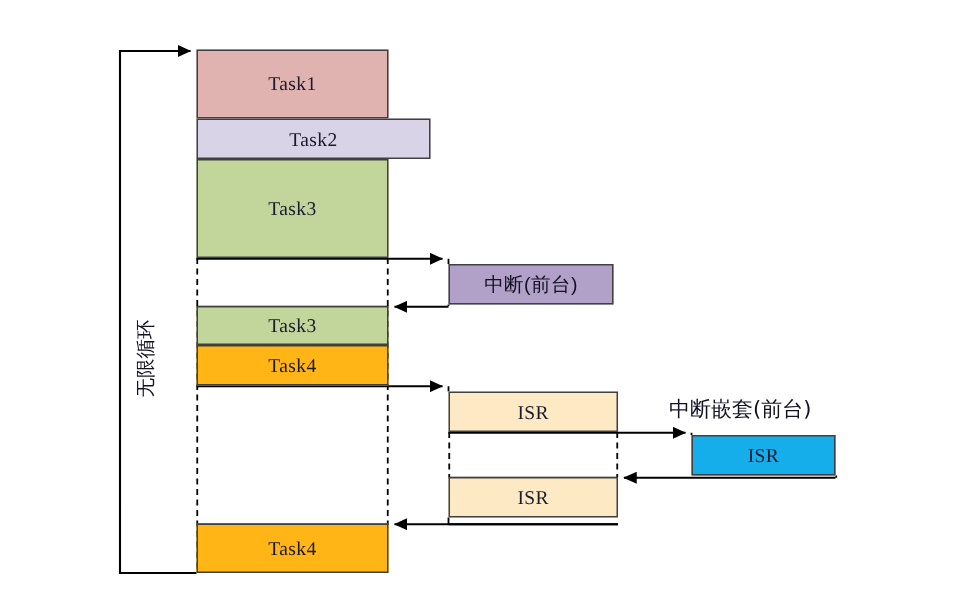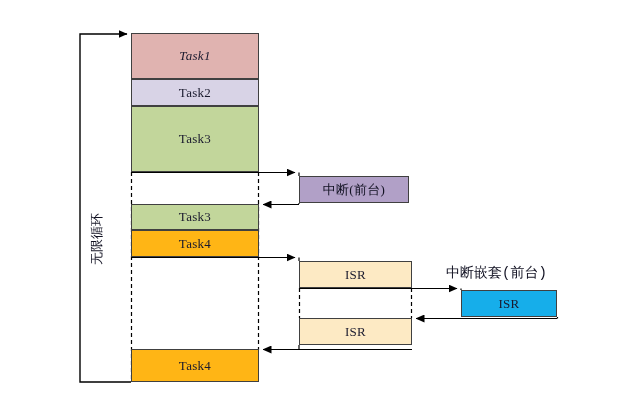--- a/index.html
+++ b/index.html
@@ -20,21 +20,21 @@
     box-sizing: border-box;
     border: 1px solid #404040;
     display: flex;
     align-items: center;
     justify-content: center;
     font-size: 13px;
     color: #1a1a2e;
     letter-spacing: 0.3px;
   }
   .cn {
-    font-family: Liberation Serif, serif;
+    font-family: Liberation Sans, sans-serif;
     font-size: 13px;
     color: #111122;
   }
   .caption {
     position: absolute;
     font-family: "DejaVu Sans", "Liberation Sans", sans-serif;
     font-size: 14px;
     color: #111122;
     white-space: nowrap;
   }
@@ -62,21 +62,21 @@
     white-space: nowrap;
     overflow: hidden;
   }
 </style>
 </head>
 <body>
 
 <div id="canvas">
 
 
-  <div class="caption" style="left:446px; top:264px;font-family:Liberation Mono, monospace;">中断嵌套(前台)</div>
+  <div class="caption" style="left:446px; top:264px;">中断嵌套(前台)</div>
 
   <div class="vlabel" id="loop-label" style="left:88px; top:265px; transform: rotate(-90deg);">无限循环</div>
 
   <svg class="overlay">
     <defs>
       <marker id="arrow" markerWidth="9" markerHeight="8" refX="8.5" refY="4" orient="auto" markerUnits="userSpaceOnUse">
         <path d="M0,0 L9,4 L0,8 z" fill="#000000"></path>
       </marker>
     </defs>
 
@@ -126,24 +126,24 @@
 
     <g>
       <line x1="299" y1="345" x2="299" y2="349.5" stroke="#000000" stroke-width="1.2"></line>
       <line x1="412" y1="349.5" x2="263" y2="349.5" stroke="#000000" stroke-width="1.2" marker-end="url(#arrow)"></line>
       <line x1="299" y1="349.5" x2="412" y2="349.5" stroke="#000000" stroke-width="1.2"></line>
       <line x1="131" y1="349.5" x2="259" y2="349.5" stroke="#000000" stroke-width="1.2"></line>
     </g>
   </svg>
 
   <div id="bg-blocks">
-      <div class="box" style="left: 131px; top: 33px; width: 128px; height: 46px; background: rgb(224, 179, 176); border-color: rgb(64, 64, 64); font-style: italic;">
+      <div class="box" style="left: 131px; top: 33px; width: 128px; height: 46px; background: rgb(224, 179, 176); border-color: rgb(64, 64, 64);">
         <span>Task1</span>
       </div>
-      <div class="box" style="left: 131px; top: 79px; width: 128px; height: 27px; background: rgb(216, 211, 230); border-color: rgb(64, 64, 64);">
+      <div class="box" style="left: 131px; top: 79px; width: 156px; height: 27px; background: rgb(216, 211, 230); border-color: rgb(64, 64, 64);">
         <span>Task2</span>
       </div>
       <div class="box" style="left: 131px; top: 106px; width: 128px; height: 66px; background: rgb(194, 214, 155); border-color: rgb(64, 64, 64);">
         <span>Task3</span>
       </div>
       <div class="box" style="left: 131px; top: 204px; width: 128px; height: 26px; background: rgb(194, 214, 155); border-color: rgb(64, 64, 64);">
         <span>Task3</span>
       </div>
       <div class="box" style="left: 131px; top: 230px; width: 128px; height: 27px; background: rgb(255, 181, 21); border-color: rgb(64, 64, 64);">
         <span>Task4</span>

